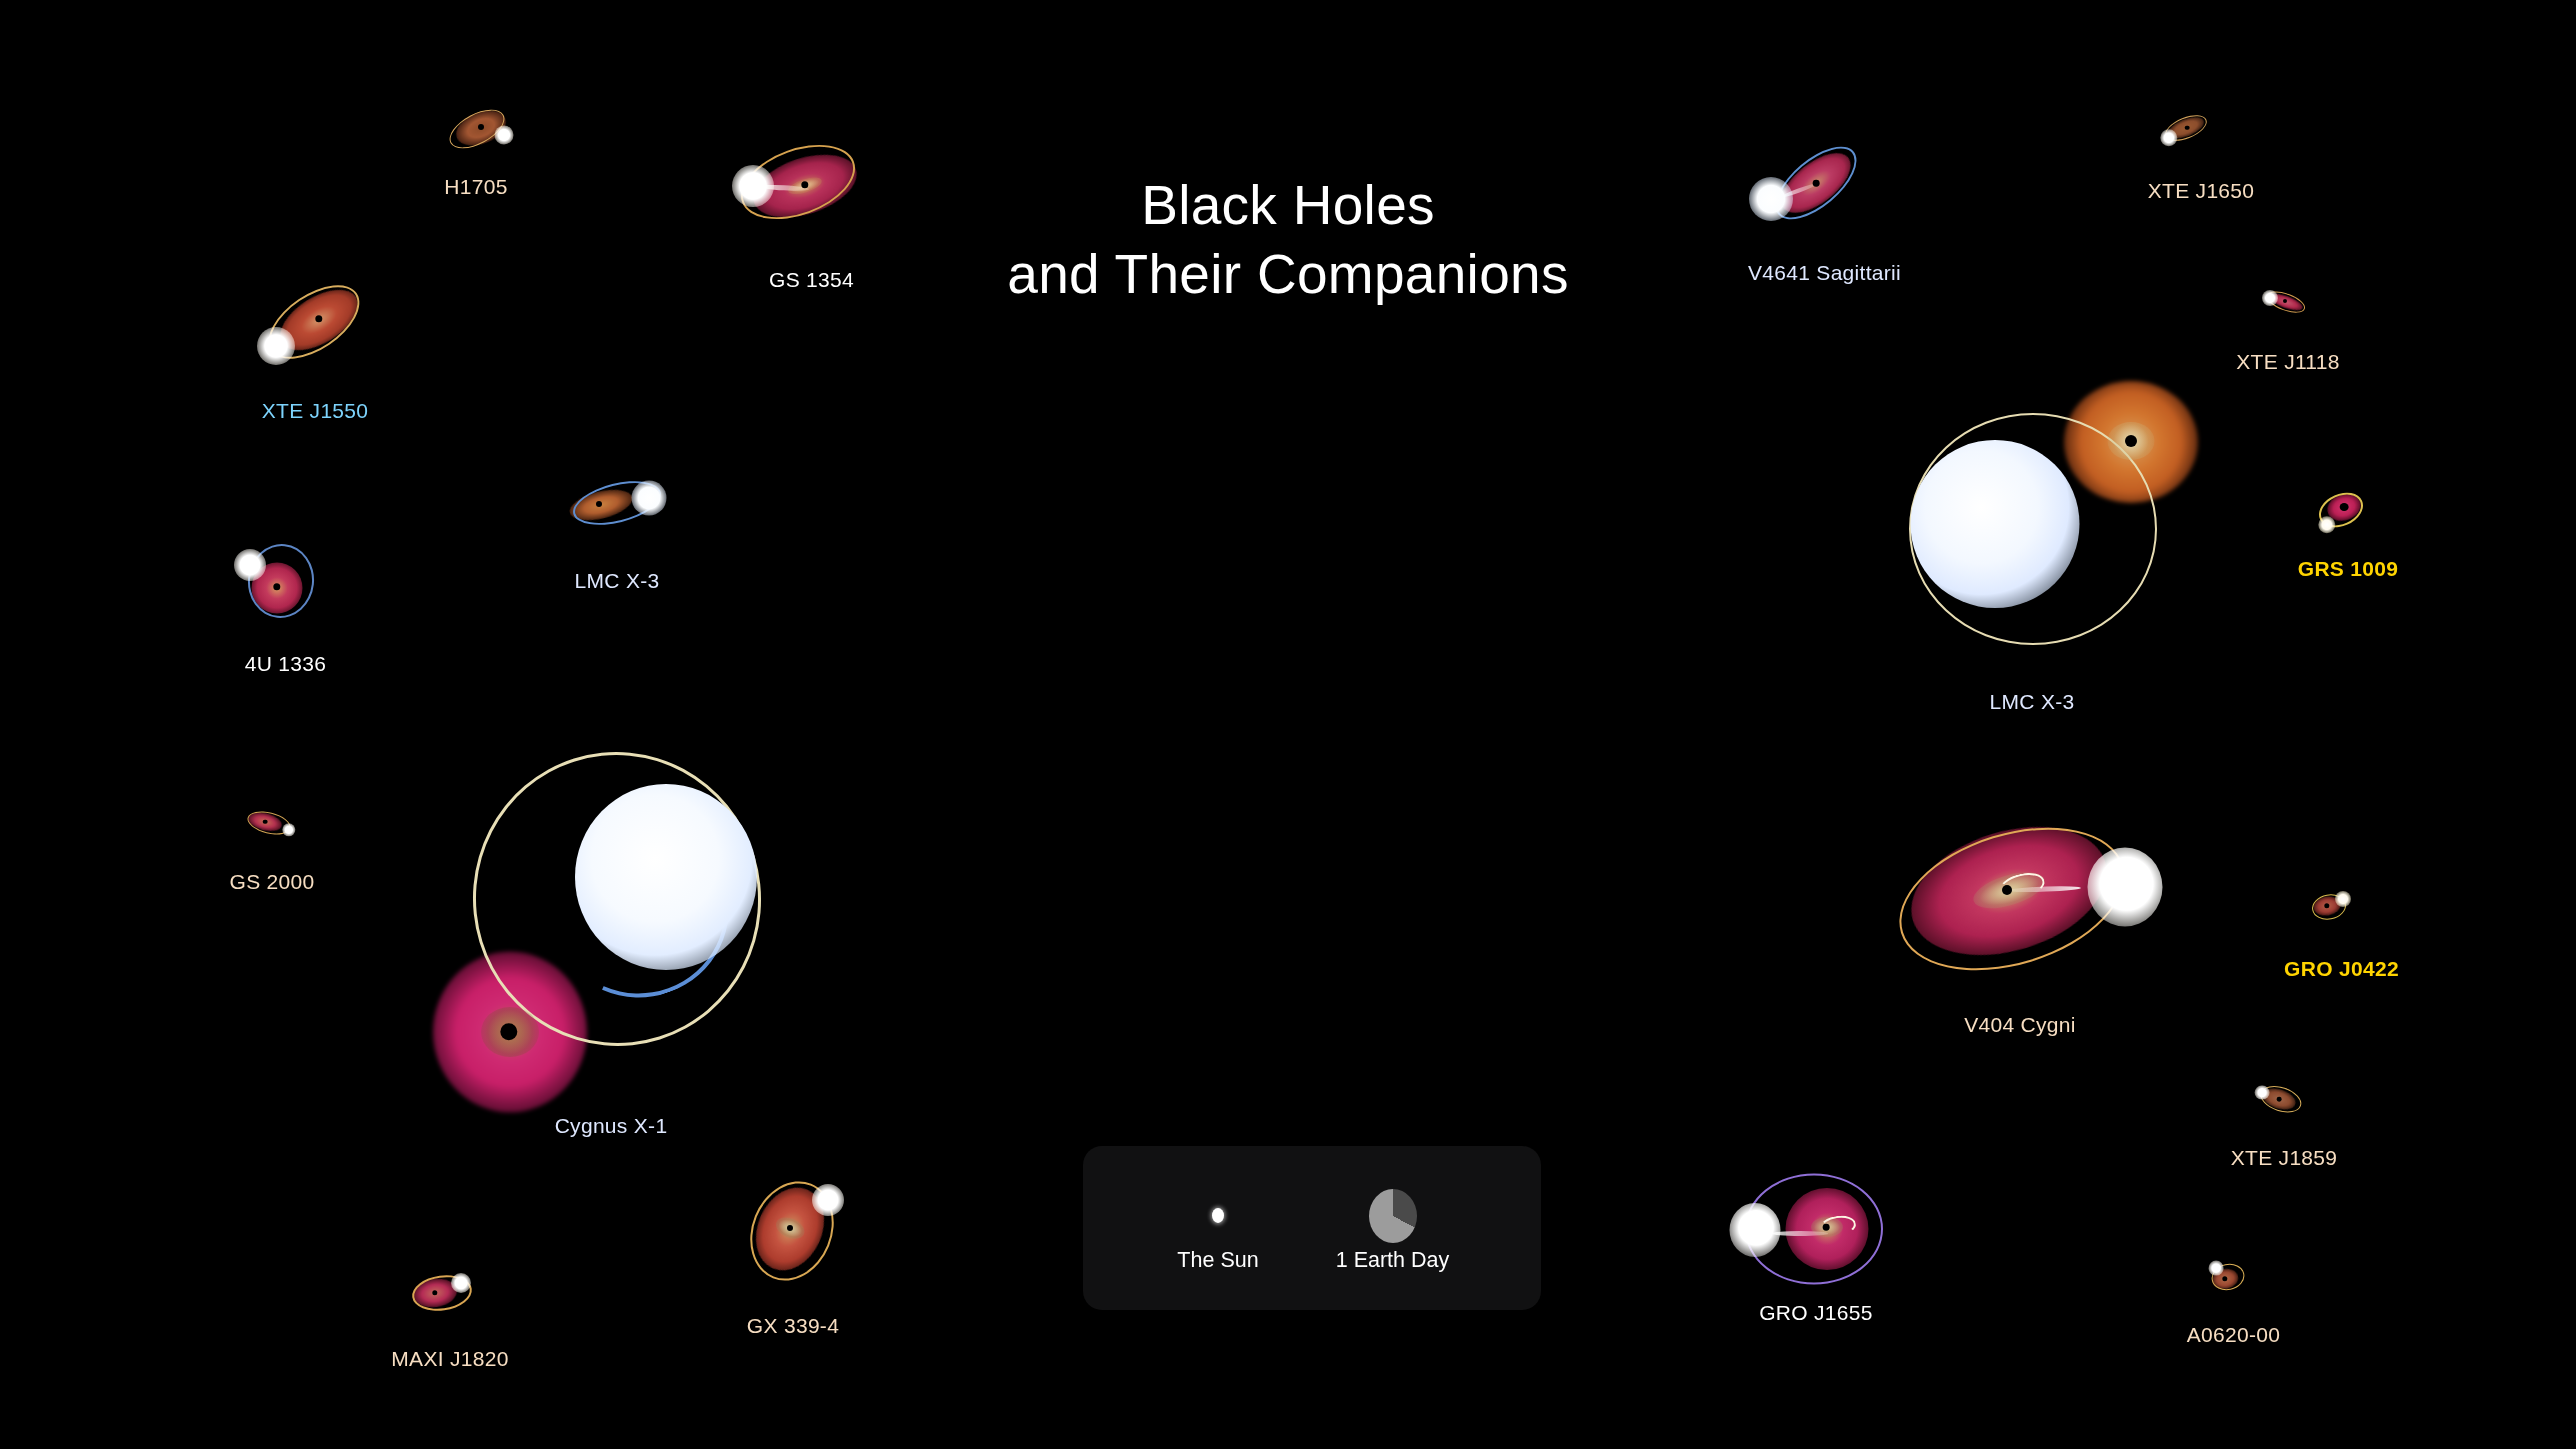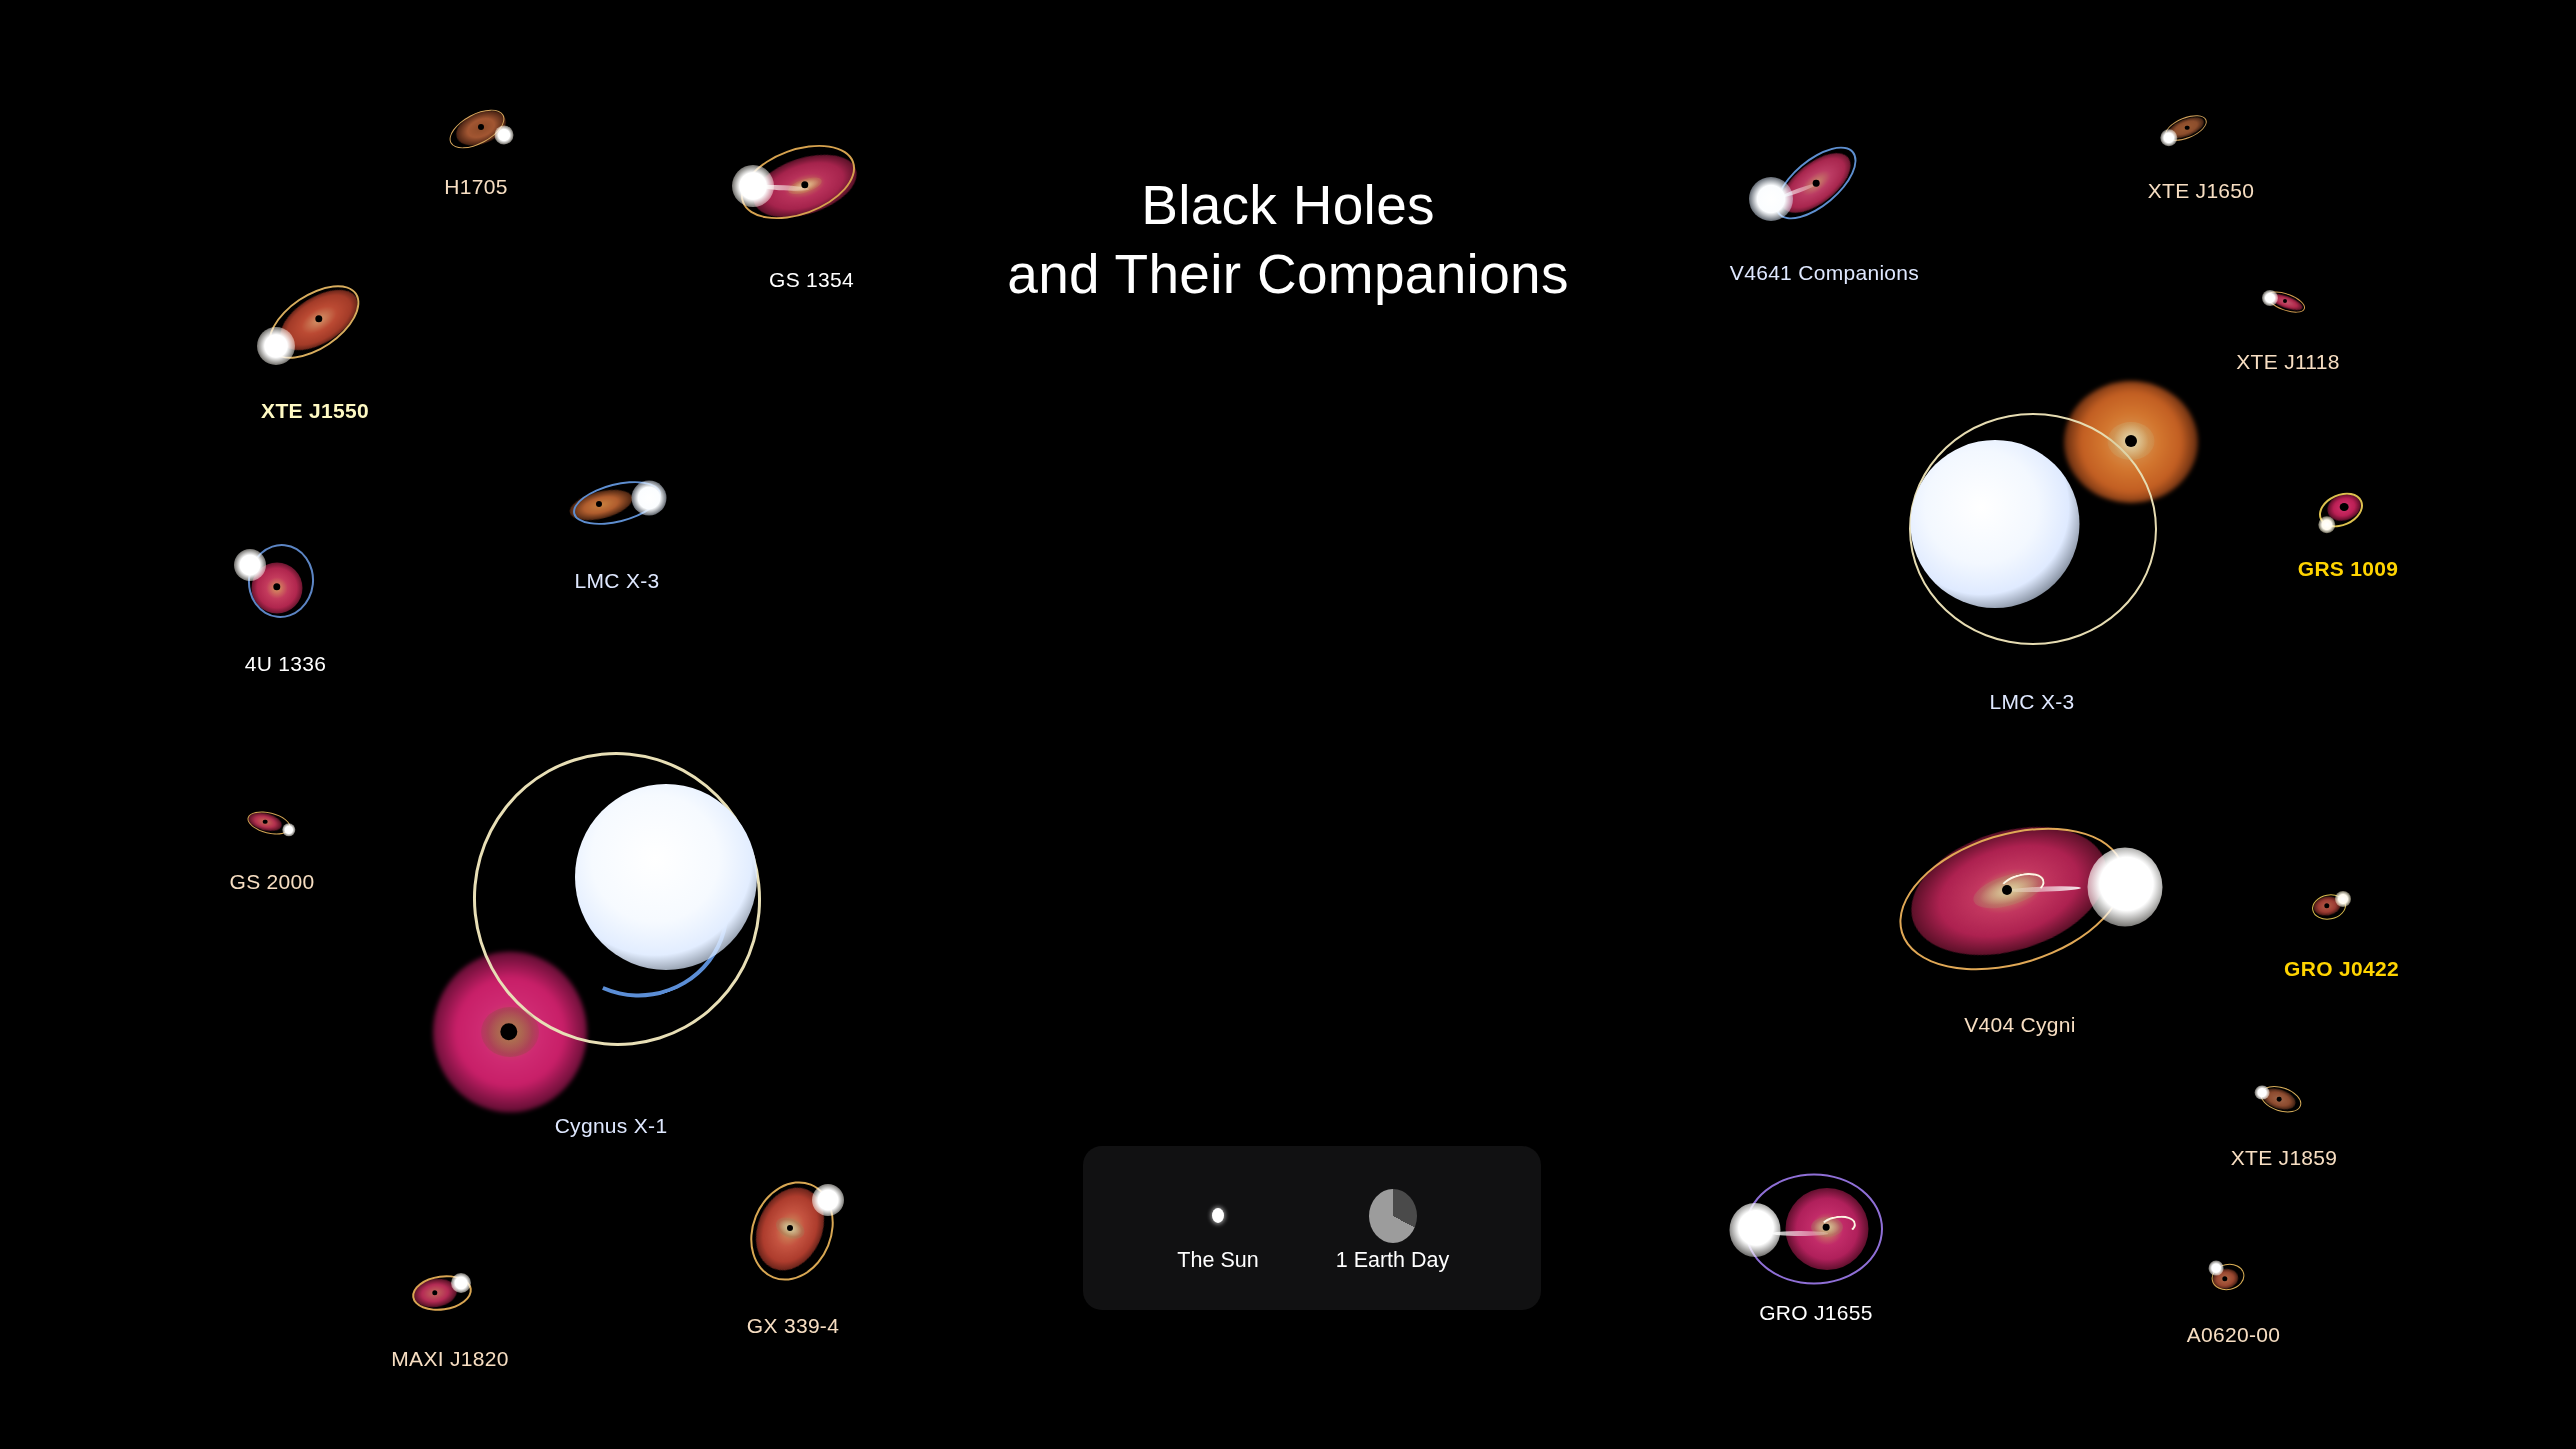--- a/index.html
+++ b/index.html
@@ -170,21 +170,21 @@
     <div class="orbit" style="left:99px;top:39px;width:94px;height:43px;--rot:-40deg;border-width:2px;border-color:#5e8fd0;"></div>
     <div class="disk" style="left:99px;top:39px;width:82px;height:40px;
          transform:translate(-50%,-50%) rotate(-38deg);
          background:radial-gradient(ellipse at 50% 50%,#c98b6a 0%,#bb3b63 30%,#a8264e 58%,rgba(120,25,50,.5) 80%,rgba(55,10,25,0) 100%);"></div>
     <div class="core" style="left:99px;top:39px;width:6.7px;height:6.7px;"></div>
     <div class="stream" style="left:64px;top:51px;width:38px;height:4px;
          background:linear-gradient(90deg,rgba(255,255,255,.8),rgba(255,230,220,.2));
          transform:rotate(-20deg);"></div>
     <div class="star" style="left:54px;top:55px;width:44px;height:44px;
          background:radial-gradient(circle,#ffffff 0%,#fbfdff 44%,rgba(225,238,255,.5) 68%,rgba(205,225,255,0) 100%);"></div>
-    <div class="label" style="top:117px;color:#dfe8ff;">V4641 Companions</div>
+    <div class="label" style="top:117px;color:#dfe8ff;">V4641 Sagittarii</div>
   </div>
 
   <div class="system" style="left:2127px;top:104px;width:148px;height:107px;">
     <div class="orbit" style="left:59px;top:24px;width:42px;height:19px;--rot:-22deg;border-width:1.3px;border-color:#cfa059;"></div>
     <div class="disk" style="left:59px;top:24px;width:38px;height:17.4px;
          transform:translate(-50%,-50%) rotate(-22deg);
          background:radial-gradient(ellipse,#9a5a32 0%,#8c4d2c 45%,rgba(90,45,25,.5) 76%,rgba(45,20,10,0) 100%);"></div>
     <div class="core" style="left:60px;top:23.5px;width:4.7px;height:4.7px;"></div>
     <div class="star" style="left:42px;top:34px;width:17.4px;height:17.4px;
          background:radial-gradient(circle,#ffffff 0%,#ffffff 40%,rgba(255,250,240,.5) 66%,rgba(255,245,225,0) 100%);"></div>
@@ -192,21 +192,21 @@
   </div>
 
   <div class="system" style="left:221px;top:282px;width:188px;height:148px;">
     <div class="orbit" style="left:93px;top:40px;width:99px;height:51px;--rot:-34deg;border-width:2px;border-color:#d8ad5e;"></div>
     <div class="disk" style="left:98px;top:38px;width:87px;height:46px;
          transform:translate(-50%,-50%) rotate(-32deg);
          background:radial-gradient(ellipse,#d4966a 0%,#bb4a33 32%,#a33b28 58%,rgba(120,42,28,.5) 80%,rgba(55,18,10,0) 100%);"></div>
     <div class="core" style="left:98px;top:37px;width:7.4px;height:7.4px;"></div>
     <div class="star" style="left:55px;top:64px;width:38px;height:38px;
          background:radial-gradient(circle,#ffffff 0%,#ffffff 42%,rgba(255,252,245,.5) 68%,rgba(255,248,235,0) 100%);"></div>
-    <div class="label" style="top:117px;color:#fef9c3;font-weight:bold;">XTE J1550</div>
+    <div class="label" style="top:117px;color:#7dd3fc;">XTE J1550</div>
   </div>
 
   <div class="system" style="left:2214px;top:275px;width:148px;height:107px;">
     <div class="orbit" style="left:72px;top:27px;width:38px;height:14.8px;--rot:20deg;border-width:1.3px;border-color:#cf9a4e;"></div>
     <div class="disk" style="left:72px;top:27px;width:35px;height:12px;
          transform:translate(-50%,-50%) rotate(20deg);
          background:radial-gradient(ellipse,#c35a6e 0%,#b0284c 46%,rgba(130,25,55,.45) 78%,rgba(55,10,25,0) 100%);"></div>
     <div class="core" style="left:71px;top:26px;width:4px;height:4px;"></div>
     <div class="star" style="left:56px;top:23px;width:16px;height:16px;
          background:radial-gradient(circle,#ffffff 0%,#ffffff 40%,rgba(255,250,240,.5) 66%,rgba(255,245,225,0) 100%);"></div>

